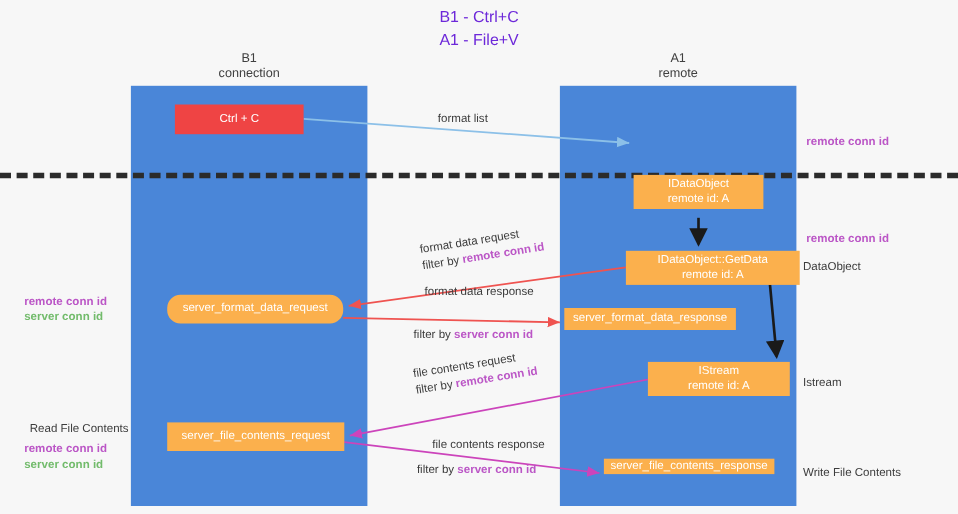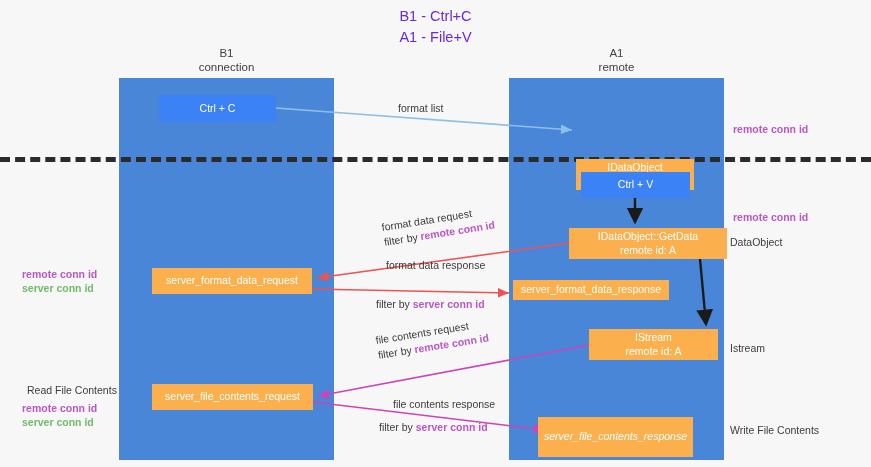--- a/index.html
+++ b/index.html
@@ -47,39 +47,39 @@
     display: flex;
     flex-direction: column;
     align-items: center;
     justify-content: center;
     color: #ffffff;
     font-size: 10.5px;
     line-height: 1.3;
     text-align: center;
     padding: 2px 4px;
   }
-  .green { background: #3b82f6; }
+  .green { background: #ef4444; }
   .orange { background: #fbb04d; }
 
   
   #box-ctrl-c { left: 159px; top: 95px; width: 117px; height: 27px; }
   #box-idataobject { left: 576px; top: 115px; width: 118px; height: 31px; margin-top: 44px; }
 
   
   #box-ctrl-v { left: 581px; top: 172px; width: 109px; height: 26px; }
   #box-getdata { left: 569px; top: 228px; width: 158px; height: 31px; }
 
   
-  #box-sfdreq { left: 152px; top: 268px; width: 160px; height: 26px; }
+  #box-sfdreq { left: 152px; top: 268px; width: 160px; height: 26px; border-radius: 12px; }
   #box-sfdres { left: 513px; top: 280px; width: 156px; height: 20px; }
 
   
   #box-istream { left: 589px; top: 329px; width: 129px; height: 31px; }
   #box-sfcreq { left: 152px; top: 384px; width: 161px; height: 26px; }
-  #box-sfcres { left: 538px; top: 417px; width: 155px; height: 40px; font-style: italic; }
+  #box-sfcres { left: 549px; top: 417px; width: 155px; height: 14px; }
 
   .side-label {
     position: absolute;
     font-size: 10.5px;
     color: #3c3c3c;
     line-height: 1.32;
     white-space: nowrap;
   }
   .conn-purple { color: #bb56c6; font-weight: bold; }
   .conn-green  { color: #72bb6b; font-weight: bold; }
@@ -182,23 +182,20 @@
 
   <div id="box-ctrl-c" class="box green">
     <span>Ctrl + C</span>
   </div>
 
   <div id="box-idataobject" class="box orange">
     <span>IDataObject</span>
     <span>remote id: A</span>
   </div>
 
-  <div id="box-ctrl-v" class="box green">
-    <span>Ctrl + V</span>
-  </div>
 
   <div id="box-getdata" class="box orange">
     <span>IDataObject::GetData</span>
     <span>remote id: A</span>
   </div>
 
   <div id="box-sfdreq" class="box orange">
     <span>server_format_data_request</span>
   </div>
 

